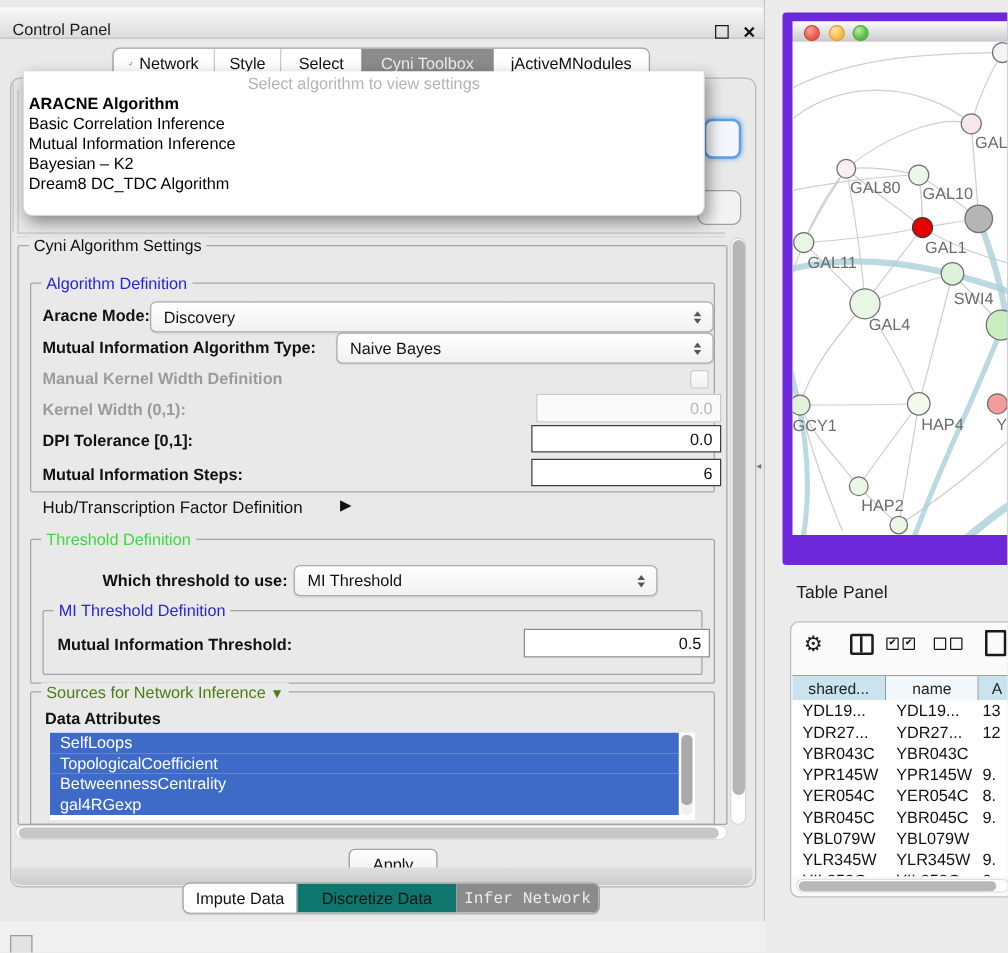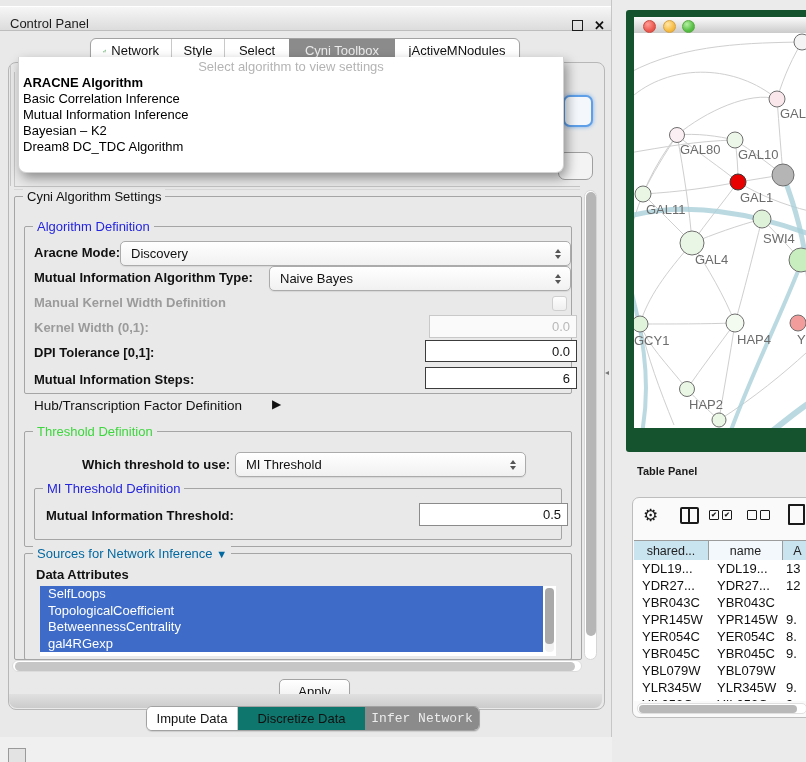--- a/index.html
+++ b/index.html
@@ -89,30 +89,30 @@
   #apply-btn{left:279px;top:679px;width:69px;height:22px;border:1px solid #a3a3a3;border-radius:5px;
       background:linear-gradient(#ffffff,#ededed);display:flex;align-items:center;justify-content:center;
       font-size:13px;color:#111;box-shadow:0 1px 1px rgba(0,0,0,.1);}
 
   
   #below-strip{left:0;top:737px;width:612px;height:25px;background:#f0f0f0;}
   #corner-box{left:8px;top:748px;width:16px;height:16px;border:1px solid #9a9a9a;background:#e3e3e3;}
   #divider-arrow{left:605px;top:368px;font-size:8px;color:#777;}
 
   
-  #net-window{left:626px;top:10px;width:180px;height:442px;background:#14532d;border-radius:3px 0 0 3px;}
+  #net-window{left:626px;top:10px;width:180px;height:442px;background:#6d28d9;border-radius:3px 0 0 3px;}
   #net-titlebar{left:8px;top:7px;width:172px;height:16px;background:linear-gradient(#fbfbfb,#cbcbcb);}
   .light{position:absolute;width:11px;height:11px;border-radius:50%;top:2.5px;}
   .light.red{left:9px;background:radial-gradient(circle at 35% 30%,#ff9d97,#ec5b52 60%,#d6473e);border:.5px solid #ca4a40;}
   .light.yellow{left:29px;background:radial-gradient(circle at 35% 30%,#ffe6a8,#f7bd45 60%,#e0a632);border:.5px solid #d6a243;}
   .light.green{left:48px;background:radial-gradient(circle at 35% 30%,#b4f0a2,#58c046 60%,#47a637);border:.5px solid #58a942;}
   #net-canvas{left:8px;top:23px;width:172px;height:395px;background:#fff;overflow:hidden;}
 
   
-  #table-title{left:637px;top:465px;font-size:11px;color:#1c1c1c;font-weight:bold;}
+  #table-title{left:637px;top:465px;font-size:14px;color:#1c1c1c;}
   #table-box{left:632px;top:497px;width:180px;height:221px;background:#fafafa;border:1px solid #bdbdbd;
       border-radius:7px 0 0 7px;box-sizing:border-box;}
   .tb-ico{position:absolute;color:#1a1a1a;}
   #ico-gear{left:10px;top:7px;font-size:17px;}
   #ico-split{left:47px;top:9px;width:15px;height:13px;border:2px solid #1a1a1a;border-radius:2px;}
   #ico-split::after{content:"";position:absolute;left:6px;top:0;width:2px;height:13px;background:#1a1a1a;}
   .mini-box{position:absolute;width:8px;height:8px;border:1.5px solid #1a1a1a;border-radius:1px;top:12px;
       font-size:7px;line-height:8px;text-align:center;color:#1a1a1a;font-weight:bold;}
   #ico-doc{left:155px;top:6px;width:13px;height:17px;border:2px solid #1a1a1a;border-radius:1px;background:#fafafa;}
   #tbl-header{left:1px;top:42px;width:178px;height:19px;display:flex;border-top:1px solid #9c9c9c;border-bottom:1px solid #9c9c9c;}
@@ -246,21 +246,21 @@
 
   <div class="abs fieldset" style="left:34px;top:488px;width:526px;height:50px;">
     <span class="legend blue">MI Threshold Definition</span>
   </div>
   <span class="lbl" style="left:46px;top:508px;">Mutual Information Threshold:</span>
   <div class="field mid" style="left:419px;top:503px;width:141px;height:21px;">
     <span>0.5</span>
   </div>
 
   <div class="abs fieldset" style="left:24px;top:553px;width:546px;height:105px;">
-    <span class="legend" style="color:#0369a1;">
+    <span class="legend" style="color:#4d7c0f;">
       <span>Sources for Network Inference</span>
       <span style="font-size:11px;">▼</span>
     </span>
   </div>
   <span class="lbl" style="left:36px;top:567px;">Data Attributes</span>
 
   <div class="abs" id="attr-list">
     <div class="row">SelfLoops</div>
     <div class="row">TopologicalCoefficient</div>
     <div class="row">BetweennessCentrality</div>

